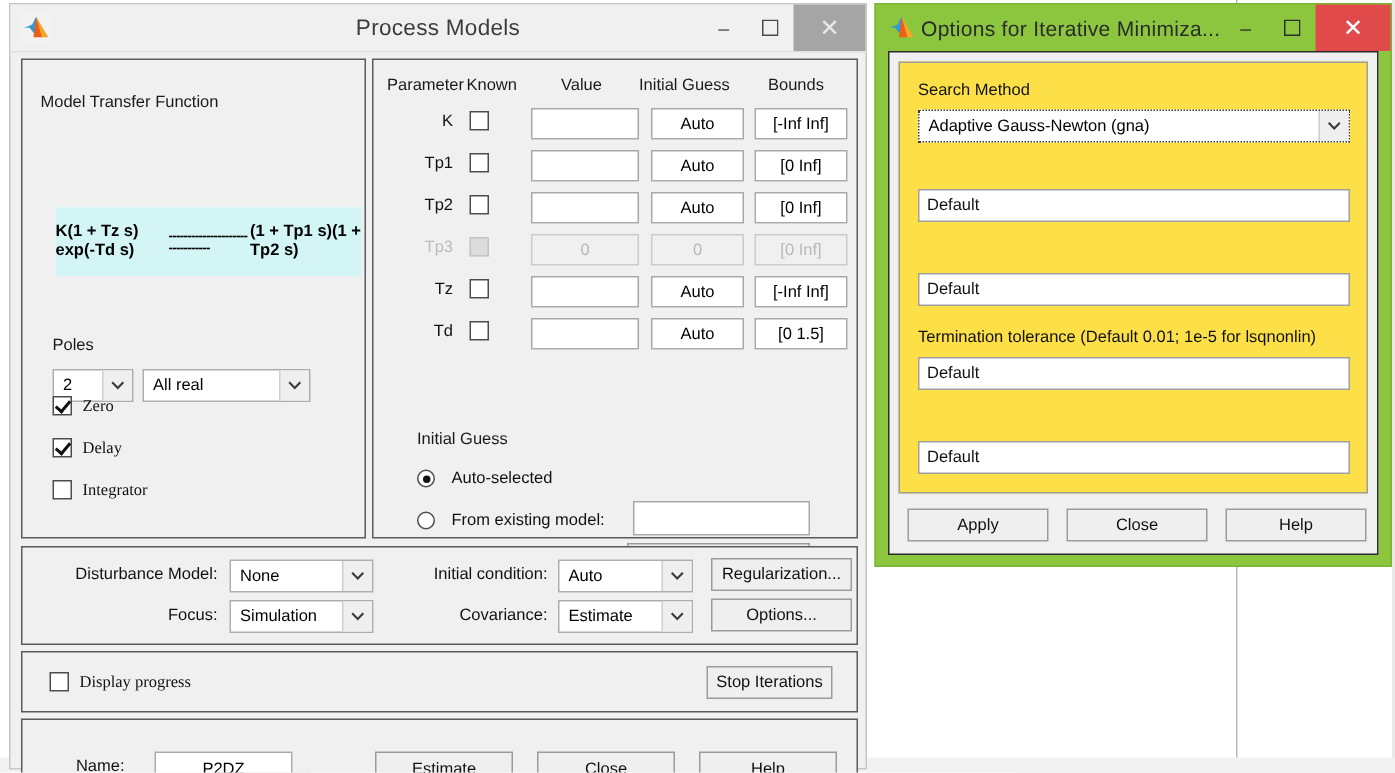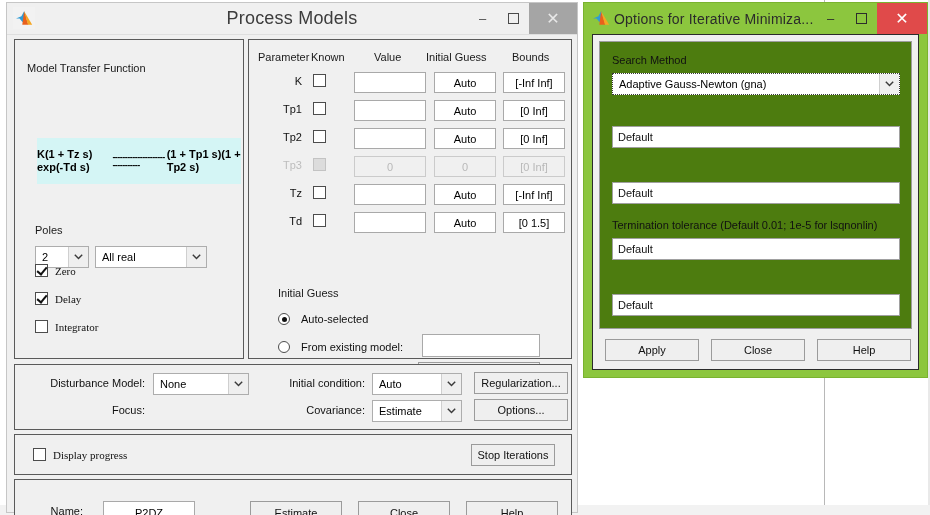--- a/index.html
+++ b/index.html
@@ -14,21 +14,21 @@
   #desktop{position:absolute;inset:0;background:#ffffff;}
   #bg-divider{position:absolute;left:824px;top:0;width:1px;height:515px;background:#b8b8b8;}
   #bg-right-edge{position:absolute;left:928px;top:0;width:2px;height:515px;background:#e9e9e9;}
   #bg-bottom-strip{position:absolute;left:0;top:505px;width:930px;height:10px;background:#f2f2f2;}
   #bg-bottom-tab{position:absolute;left:155px;top:505px;width:50px;height:10px;background:#e4e4e4;border:1px solid #cfcfcf;border-bottom:none;}
 
   
   .window{position:absolute;background:#f0f0f0;}
   .titlebar{height:31px;position:relative;display:flex;align-items:center;}
   .titlebar .tb-icon{position:absolute;left:6px;top:4px;width:22px;height:22px;}
-  .tb-title{flex:1;text-align:center;font-size:18px;color:#3c3c3c;letter-spacing:.2px;}
+  .tb-title{flex:1;text-align:center;font-size:15px;color:#3c3c3c;letter-spacing:.2px;}
   .tb-btns{position:absolute;right:0;top:0;height:31px;display:flex;align-items:stretch;}
   .tb-btn{width:31px;display:flex;align-items:center;justify-content:center;font-size:13px;color:#4a4a4a;}
   .tb-btn.close{width:48px;}
 
   
   #proc-win{left:6px;top:2px;width:572px;height:511px;background:#f0f0f0;
             border:1px solid #c6c6c6;box-sizing:border-box;}
   #proc-win .titlebar{background:#f0f0f0;border-bottom:1px solid #dfdfdf;}
   #proc-win .tb-btn.close{background:#a5a5a5;color:#e8e8e8;font-size:16px;}
   #proc-body{position:absolute;left:0;top:31px;right:0;bottom:0;}
@@ -90,21 +90,21 @@
 
   
   #opt-win{left:583px;top:2px;width:345px;height:376px;background:#8cc63e;box-sizing:border-box;
            border:1px solid #7ab32f;}
   #opt-chrome{position:absolute;left:0;top:0;right:0;height:31px;background:#8cc63e;}
   #opt-chrome .tb-title{text-align:left;padding-left:30px;font-size:14px;color:#2b2b2b;}
   #opt-chrome .tb-btn{color:#2c2c2c;font-size:13px;}
   #opt-chrome .tb-btn.close{width:50px;background:#e04a4a;color:#fff;font-size:16px;}
   #opt-inner{position:absolute;left:8px;top:31px;width:327px;height:336px;background:#f0f0f0;
              border:1px solid #2b2b2b;box-sizing:border-box;}
-  #opt-group{position:absolute;left:6px;top:6px;width:313px;height:288px;background:#4d7c0f;
+  #opt-group{position:absolute;left:6px;top:6px;width:313px;height:288px;background:#fde047;
              border:1px solid #9d9d9d;box-sizing:border-box;padding-left:30px;}
   .olabel{position:absolute;font-size:11px;color:#111;}
   .ofield{position:absolute;box-sizing:border-box;height:22px;background:#fff;border:1px solid #a0a0a0;
           font-size:11px;color:#111;display:flex;align-items:center;padding-left:5px;}
   #opt-btnrow{position:absolute;left:6px;top:300px;width:313px;height:30px;}
 </style>
 </head>
 <body>
 
 <div id="desktop">
@@ -250,20 +250,28 @@
       <div class="select" style="left:138px;top:8px;width:96px;">
         <span>None</span>
         <span class="arrowbox">
           <svg width="9" height="6" viewBox="0 0 9 6">
               <path d="M0.8 0.8 L4.5 4.6 L8.2 0.8" fill="none" stroke="#3a3a3a" stroke-width="1.4"></path>
             </svg>
         </span>
       </div>
 
       <div class="fld-label" style="left:10px;top:39px;width:120px;">Focus:</div>
+      <div class="select" style="left:138px;top:35px;width:96px;">
+        <span>Simulation</span>
+        <span class="arrowbox">
+          <svg width="9" height="6" viewBox="0 0 9 6">
+              <path d="M0.8 0.8 L4.5 4.6 L8.2 0.8" fill="none" stroke="#3a3a3a" stroke-width="1.4"></path>
+            </svg>
+        </span>
+      </div>
 
       <div class="fld-label" style="left:240px;top:12px;width:110px;">Initial condition:</div>
       <div class="select" style="left:357px;top:8px;width:90px;">
         <span>Auto</span>
         <span class="arrowbox">
           <svg width="9" height="6" viewBox="0 0 9 6">
               <path d="M0.8 0.8 L4.5 4.6 L8.2 0.8" fill="none" stroke="#3a3a3a" stroke-width="1.4"></path>
             </svg>
         </span>
       </div>

